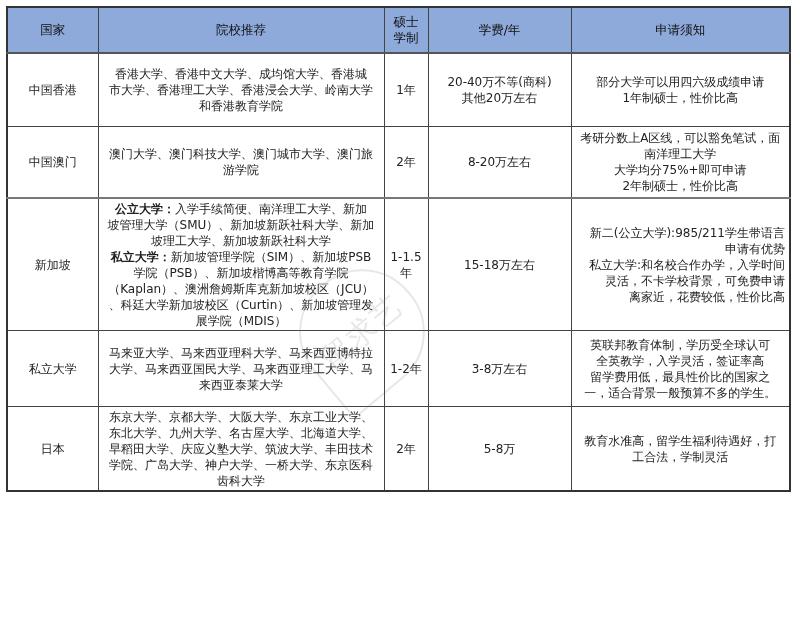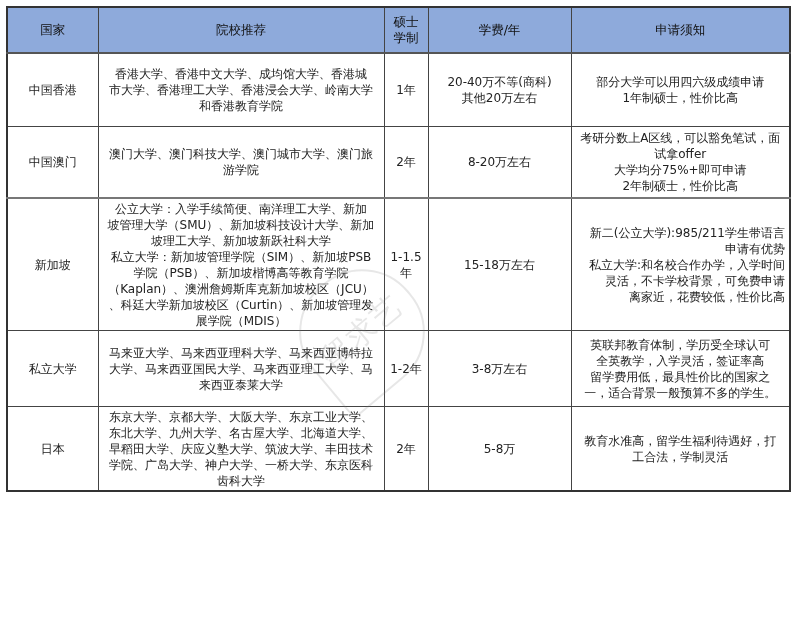--- a/index.html
+++ b/index.html
@@ -57,21 +57,21 @@
     tr.row-1 td { height: 70px; }
     tr.row-2 td { height: 131px; }
     tr.row-3 td { height: 75px; }
     tr.row-4 td { height: 83px; }
     tr.row-5 td { height: 72px; }
     tr.row-6 td { height: 72px; }
 
     tr.thick-top td { border-top: 2px solid #777; }
     .notes-left { text-align: right; }
     .line { display: block; }
-    .bold-label { font-weight: normal; }
+    .bold-label { font-weight: bold; }
 
     .watermark {
       position: absolute;
       left: 300px;
       top: 270px;
       width: 120px;
       height: 120px;
       border: 2px solid rgba(120,120,120,0.18);
       border-radius: 60px 60px 60px 10px;
       transform: rotate(-40deg);
@@ -132,31 +132,31 @@
         <td>
           <span class="line">澳门大学、澳门科技大学、澳门城市大学、澳门旅</span>
           <span class="line">游学院</span>
         </td>
         <td>2年</td>
         <td>
           <span class="line">8-20万左右</span>
         </td>
         <td>
           <span class="line">考研分数上A区线，可以豁免笔试，面</span>
-          <span class="line">试拿offer</span>
+          <span class="line">南洋理工大学</span>
           <span class="line">大学均分75%+即可申请</span>
           <span class="line">2年制硕士，性价比高</span>
         </td>
       </tr>
 
       <tr class="row-2 thick-top">
         <td>新加坡</td>
         <td>
           <span class="line"><span class="bold-label">公立大学：</span><span>入学手续简便、南洋理工大学、新加</span></span>
-          <span class="line">坡管理大学（SMU）、新加坡科技设计大学、新加</span>
+          <span class="line">坡管理大学（SMU）、新加坡新跃社科大学、新加</span>
           <span class="line">坡理工大学、新加坡新跃社科大学</span>
           <span class="line"><span class="bold-label">私立大学：</span><span>新加坡管理学院（SIM）、新加坡PSB</span></span>
           <span class="line">学院（PSB）、新加坡楷博高等教育学院</span>
           <span class="line">（Kaplan）、澳洲詹姆斯库克新加坡校区（JCU）</span>
           <span class="line">、科廷大学新加坡校区（Curtin）、新加坡管理发</span>
           <span class="line">展学院（MDIS）</span>
         </td>
         <td>1-1.5年</td>
         <td>
           <span class="line">15-18万左右</span>

